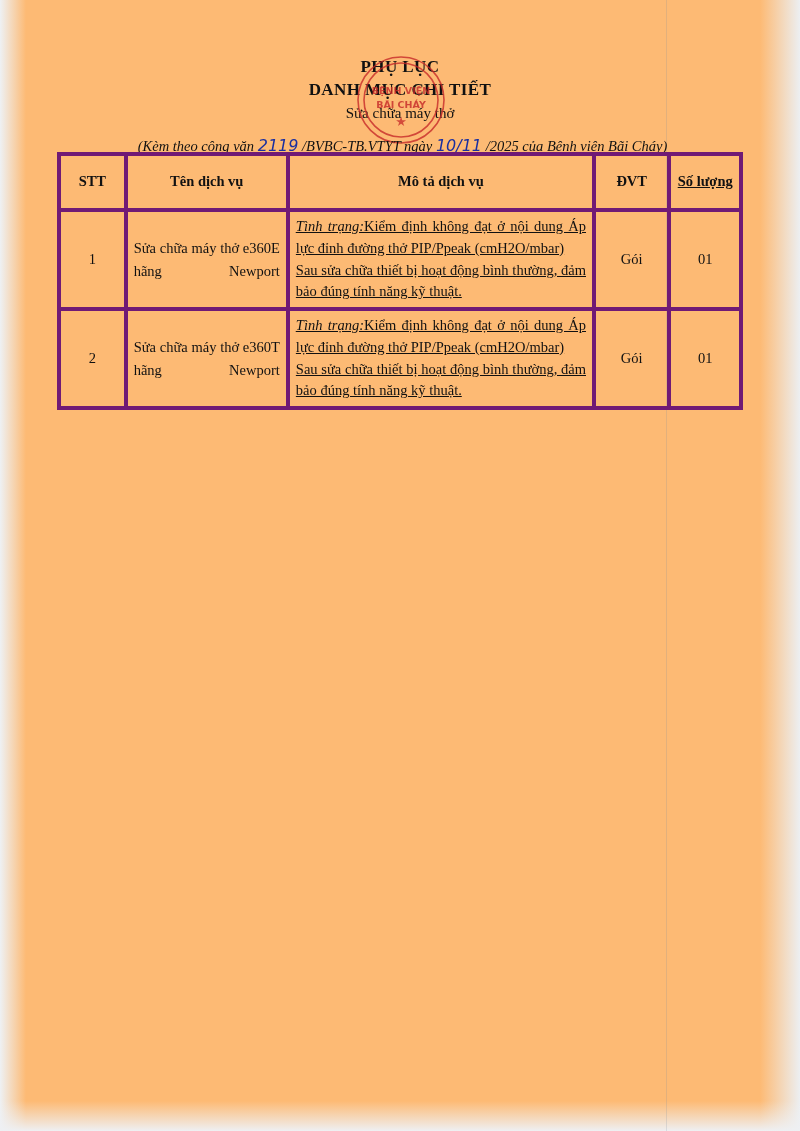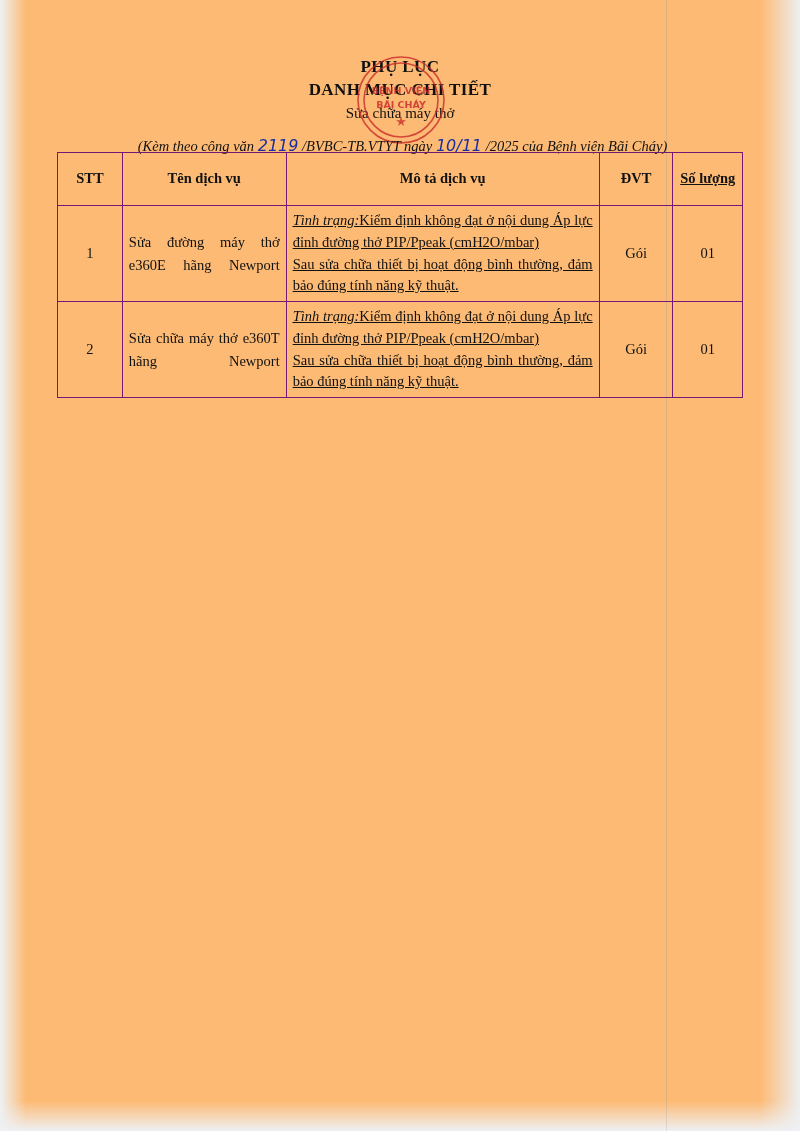--- a/index.html
+++ b/index.html
@@ -98,21 +98,21 @@
   table.detail {
     position: absolute;
     left: 57px;
     top: 152px;
     width: 686px;
     border-collapse: collapse;
     font-size: 14.5px;
   }
   table.detail th,
   table.detail td {
-    border: 1px solid #701a75;
+    border: 4px solid #701a75;
     padding: 4px 6px;
     vertical-align: middle;
   }
   table.detail thead th {
     font-weight: bold;
     text-align: center;
     height: 44px;
     line-height: 1.2;
   }
   .col-stt { width: 56px; text-align: center; }
@@ -192,21 +192,21 @@
         <th class="col-stt">STT</th>
         <th class="col-name">Tên dịch vụ</th>
         <th class="col-desc">Mô tả dịch vụ</th>
         <th class="col-unit">ĐVT</th>
         <th class="col-qty">Số lượng</th>
       </tr>
     </thead>
     <tbody>
       <tr>
         <td class="cell-stt">1</td>
-        <td class="cell-name">Sửa đường máy thở e360E hãng Newport</td>
+        <td class="cell-name">Sửa chữa máy thở e360E hãng Newport</td>
         <td class="cell-desc">
           <p class="desc-p">
             <span class="status-label">Tình trạng:</span><span>Kiểm định không đạt ở nội dung Áp lực đỉnh đường thở PIP/Ppeak (cmH2O/mbar)</span>
           </p>
           <p class="desc-p">Sau sửa chữa thiết bị hoạt động bình thường, đảm bảo đúng tính năng kỹ thuật.</p>
         </td>
         <td class="cell-unit">Gói</td>
         <td class="cell-qty">01</td>
       </tr>
       <tr>

